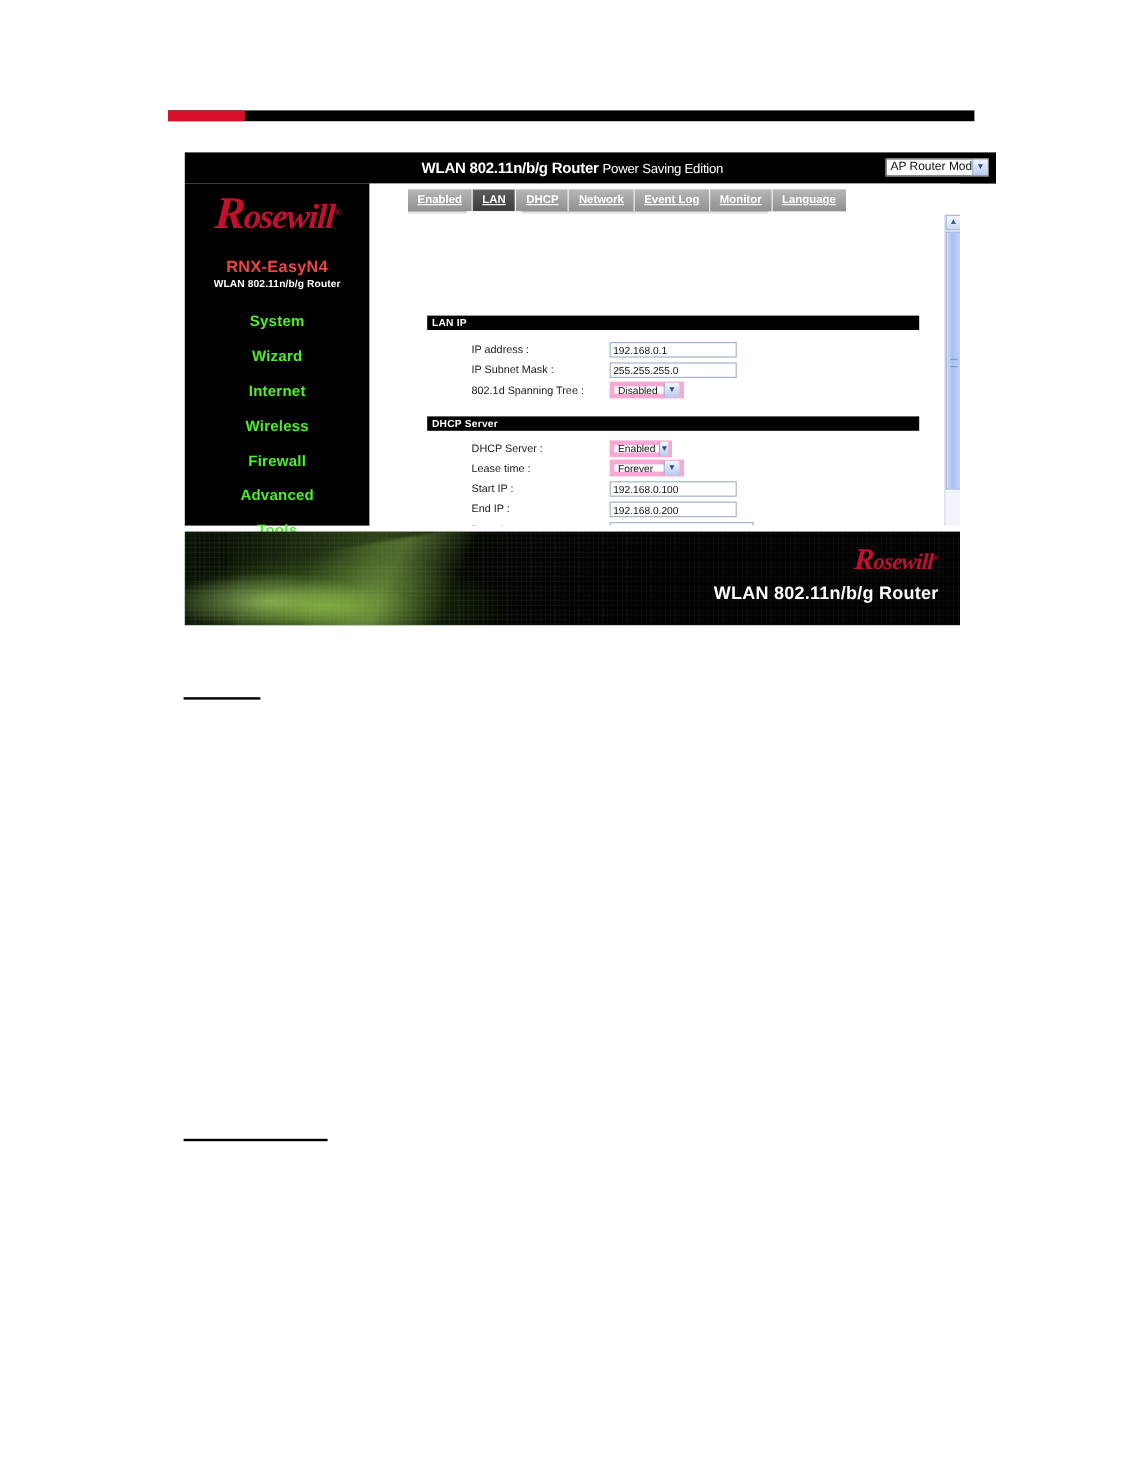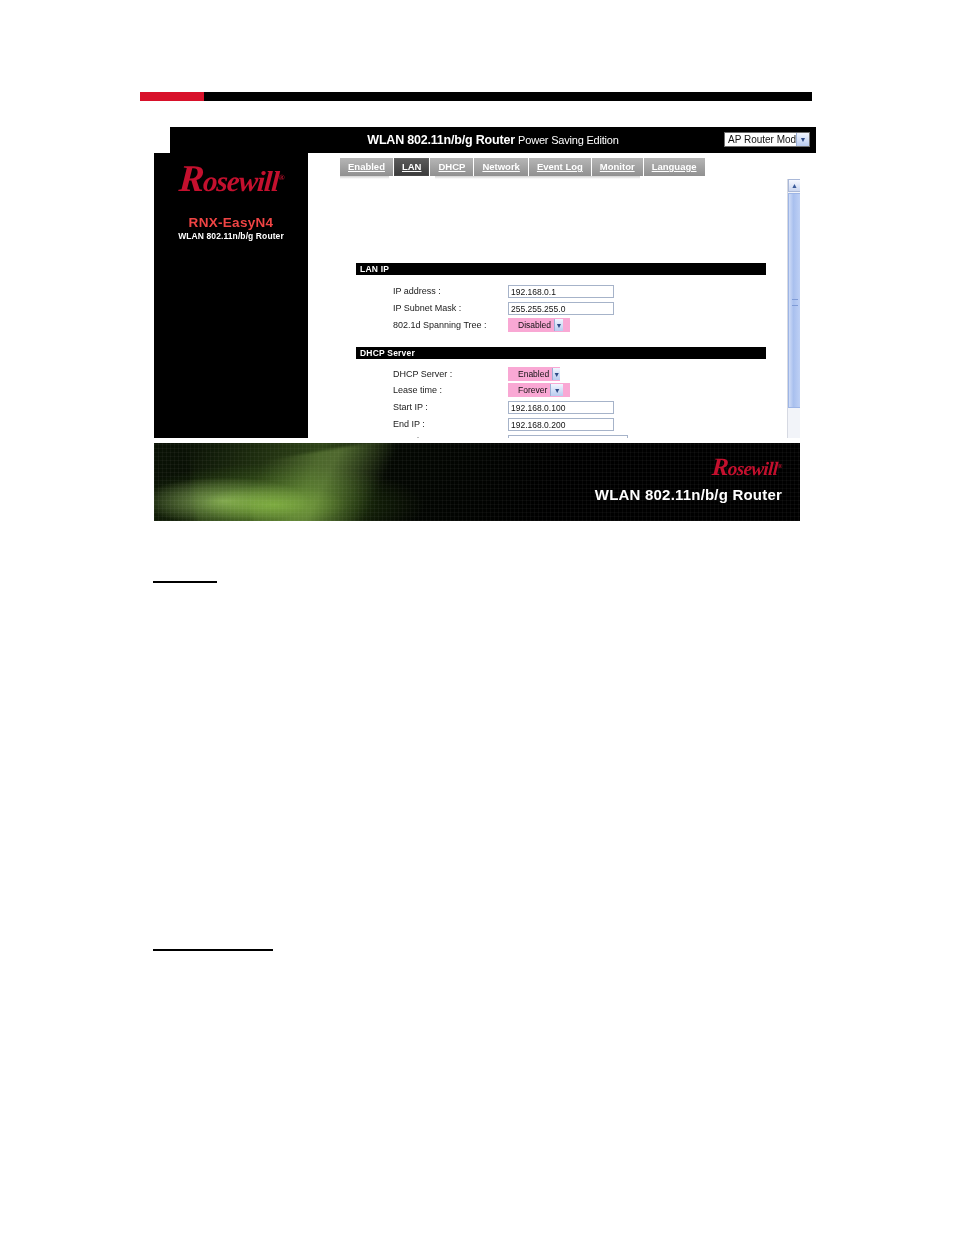--- a/index.html
+++ b/index.html
@@ -37,25 +37,26 @@
     left: 154px;
     top: 127px;
     width: 646px;
     height: 394px;
     background: #ffffff;
   }
 
   
   .titlebar {
     position: absolute;
-    left: 16px;
+    left: 0;
     top: 0;
     width: 646px;
     height: 26px;
     background: #000000;
+    padding-left: 30px;
   }
   .titlebar .title-text {
     position: absolute;
     left: 0;
     top: 0;
     width: 646px;
     height: 26px;
     line-height: 26px;
     text-align: center;
     color: #ffffff;
@@ -267,21 +268,21 @@
     line-height: 13px;
     padding: 0 2px;
     box-sizing: border-box;
     font-family: "Liberation Sans", sans-serif;
     white-space: nowrap;
     overflow: hidden;
   }
   .field-input.wide { width: 106px; }
   .field-select {
     height: 14px;
-    border: 7px solid #f9a8d4;
+    border: 4px solid #f9a8d4;
     background: #ffffff;
     display: flex;
     align-items: center;
     box-sizing: border-box;
   }
   .field-select .sel-text {
     font-size: 8.5px;
     color: #111;
     padding: 0 3px;
     white-space: nowrap;
@@ -452,20 +453,29 @@
   </div>
 
   <div class="sidebar">
     <div class="logo">
       <span class="logo-text">
         <span class="cap">R</span><span>osewill</span><span class="reg">®</span>
       </span>
     </div>
     <div class="model">RNX-EasyN4</div>
     <div class="model-sub">WLAN 802.11n/b/g Router</div>
+    <div class="nav">
+      <div class="nav-item">System</div>
+      <div class="nav-item">Wizard</div>
+      <div class="nav-item">Internet</div>
+      <div class="nav-item">Wireless</div>
+      <div class="nav-item">Firewall</div>
+      <div class="nav-item">Advanced</div>
+      <div class="nav-item">Tools</div>
+    </div>
   </div>
 
   <div class="content">
 
     <div class="tabs">
       <div class="tab">Enabled</div>
       <div class="tab active">LAN</div>
       <div class="tab">DHCP</div>
       <div class="tab">Network</div>
       <div class="tab">Event Log</div>

